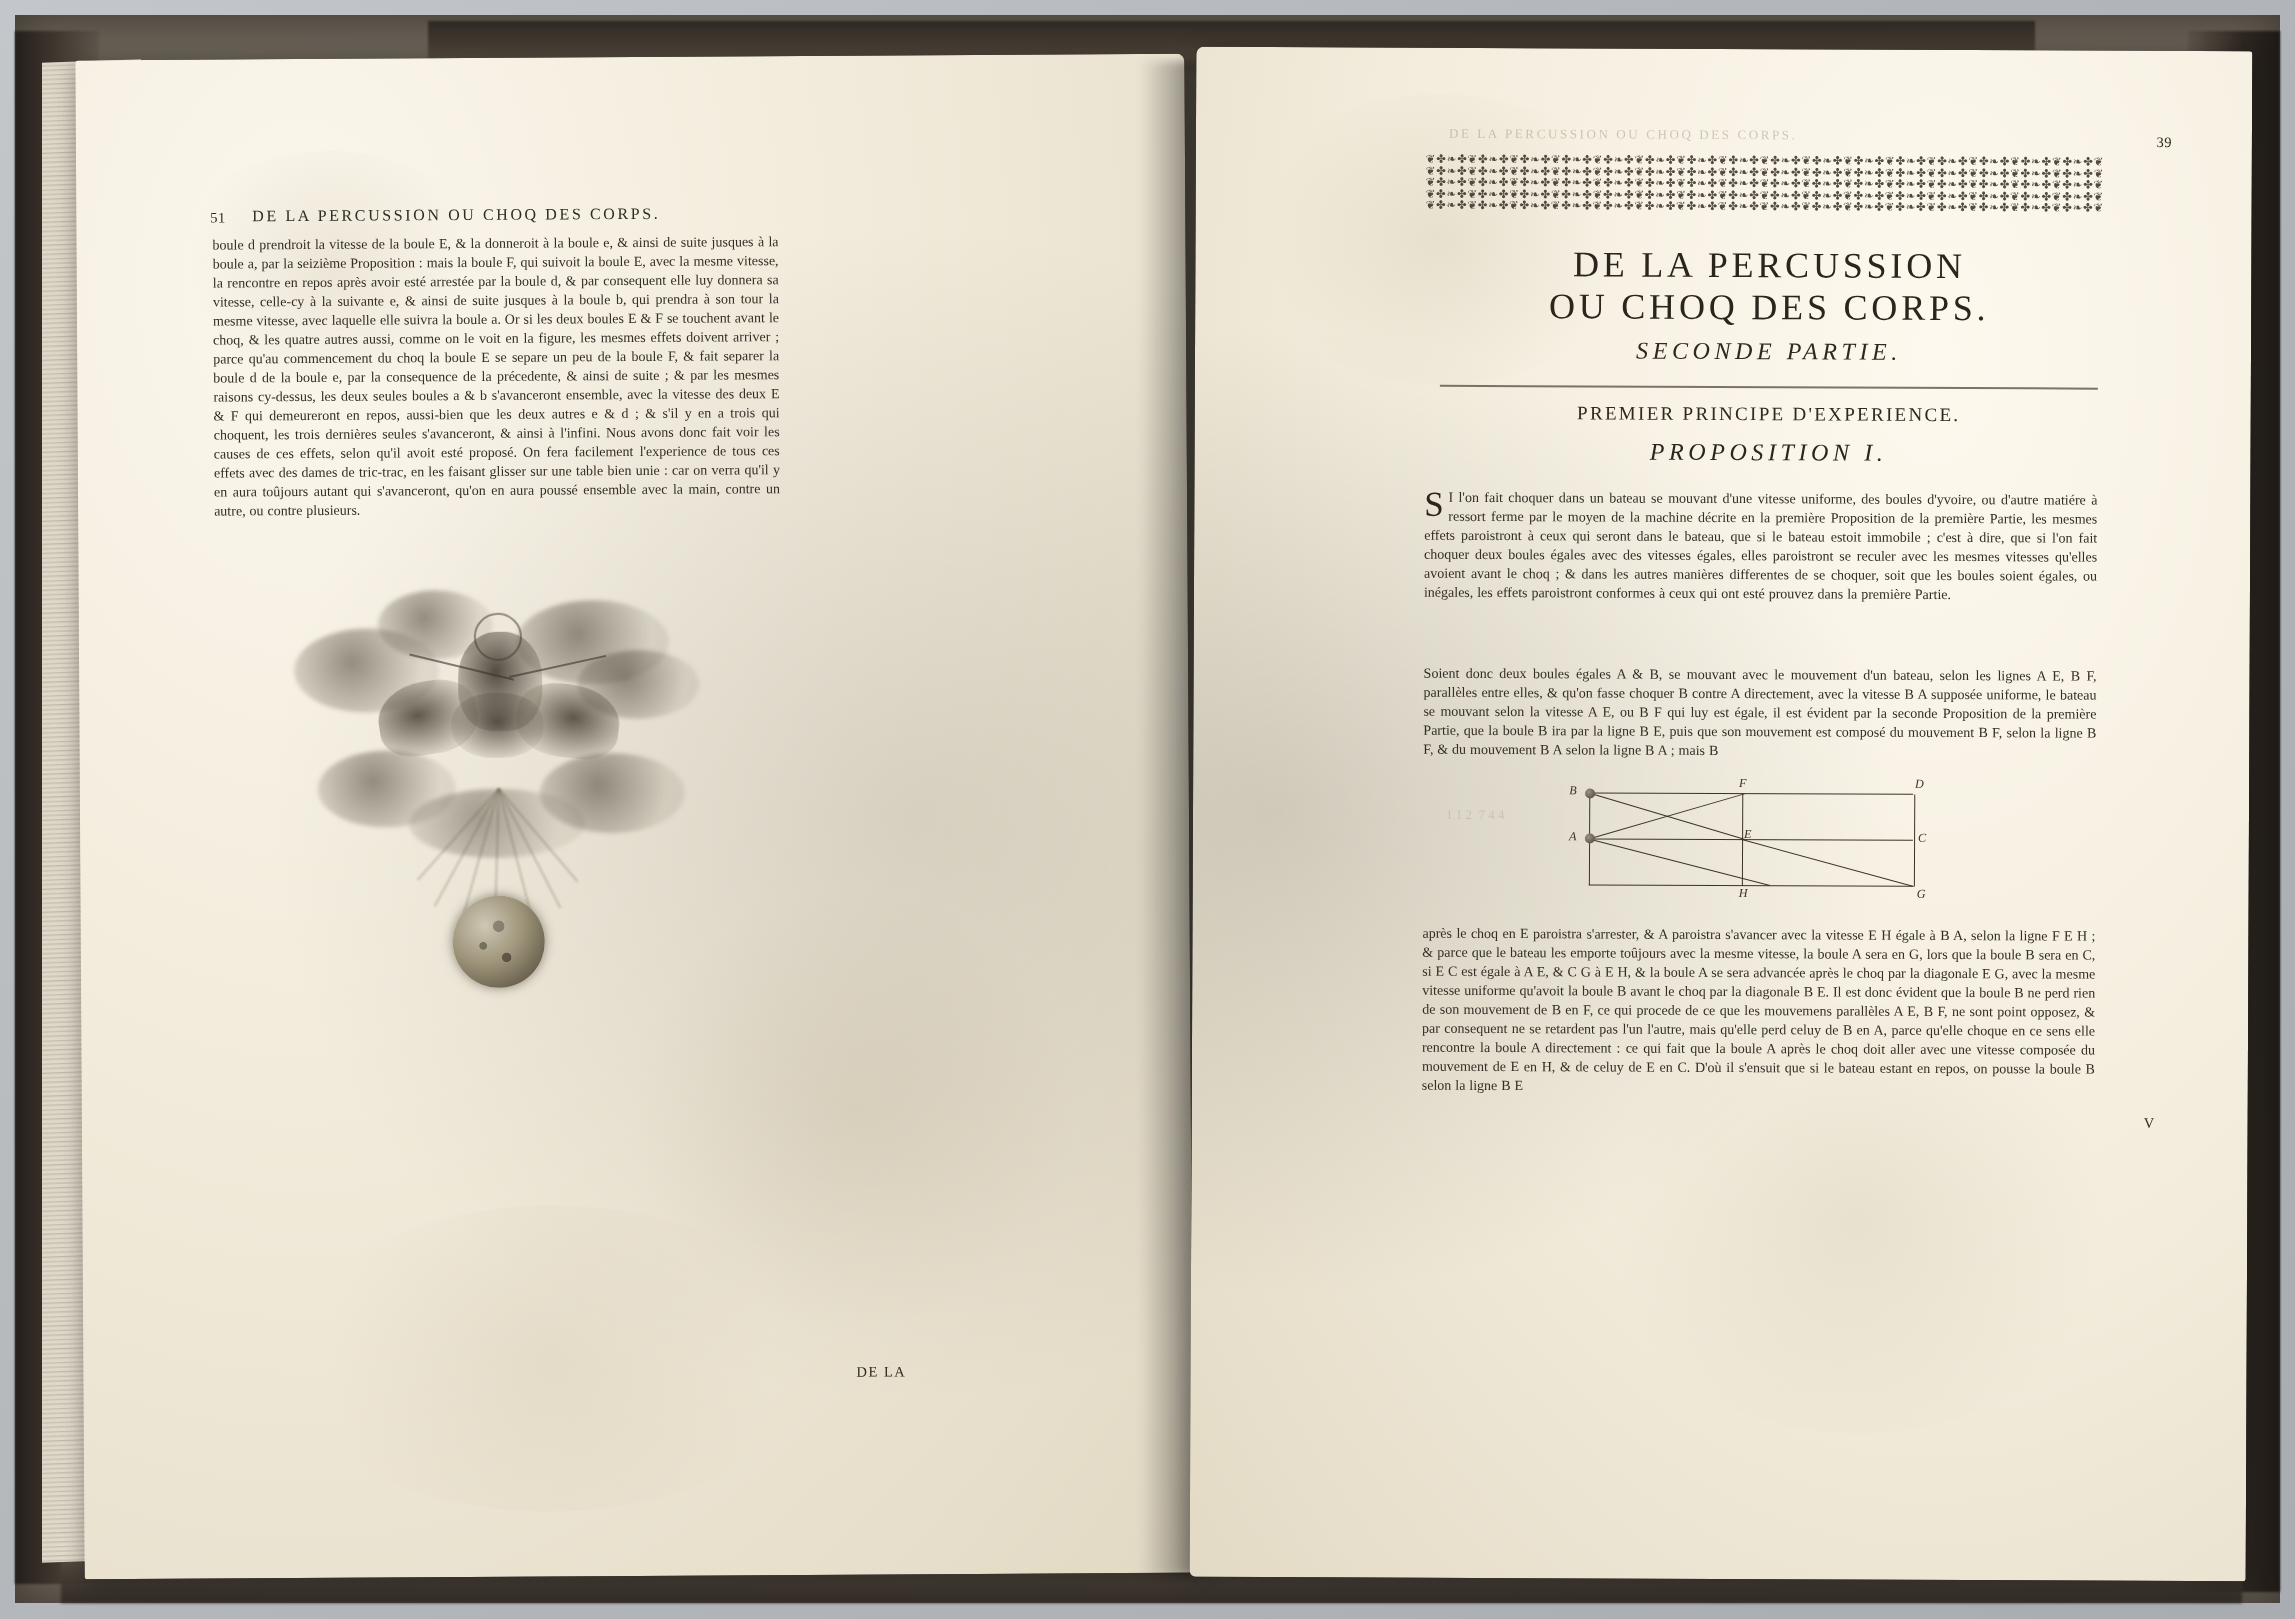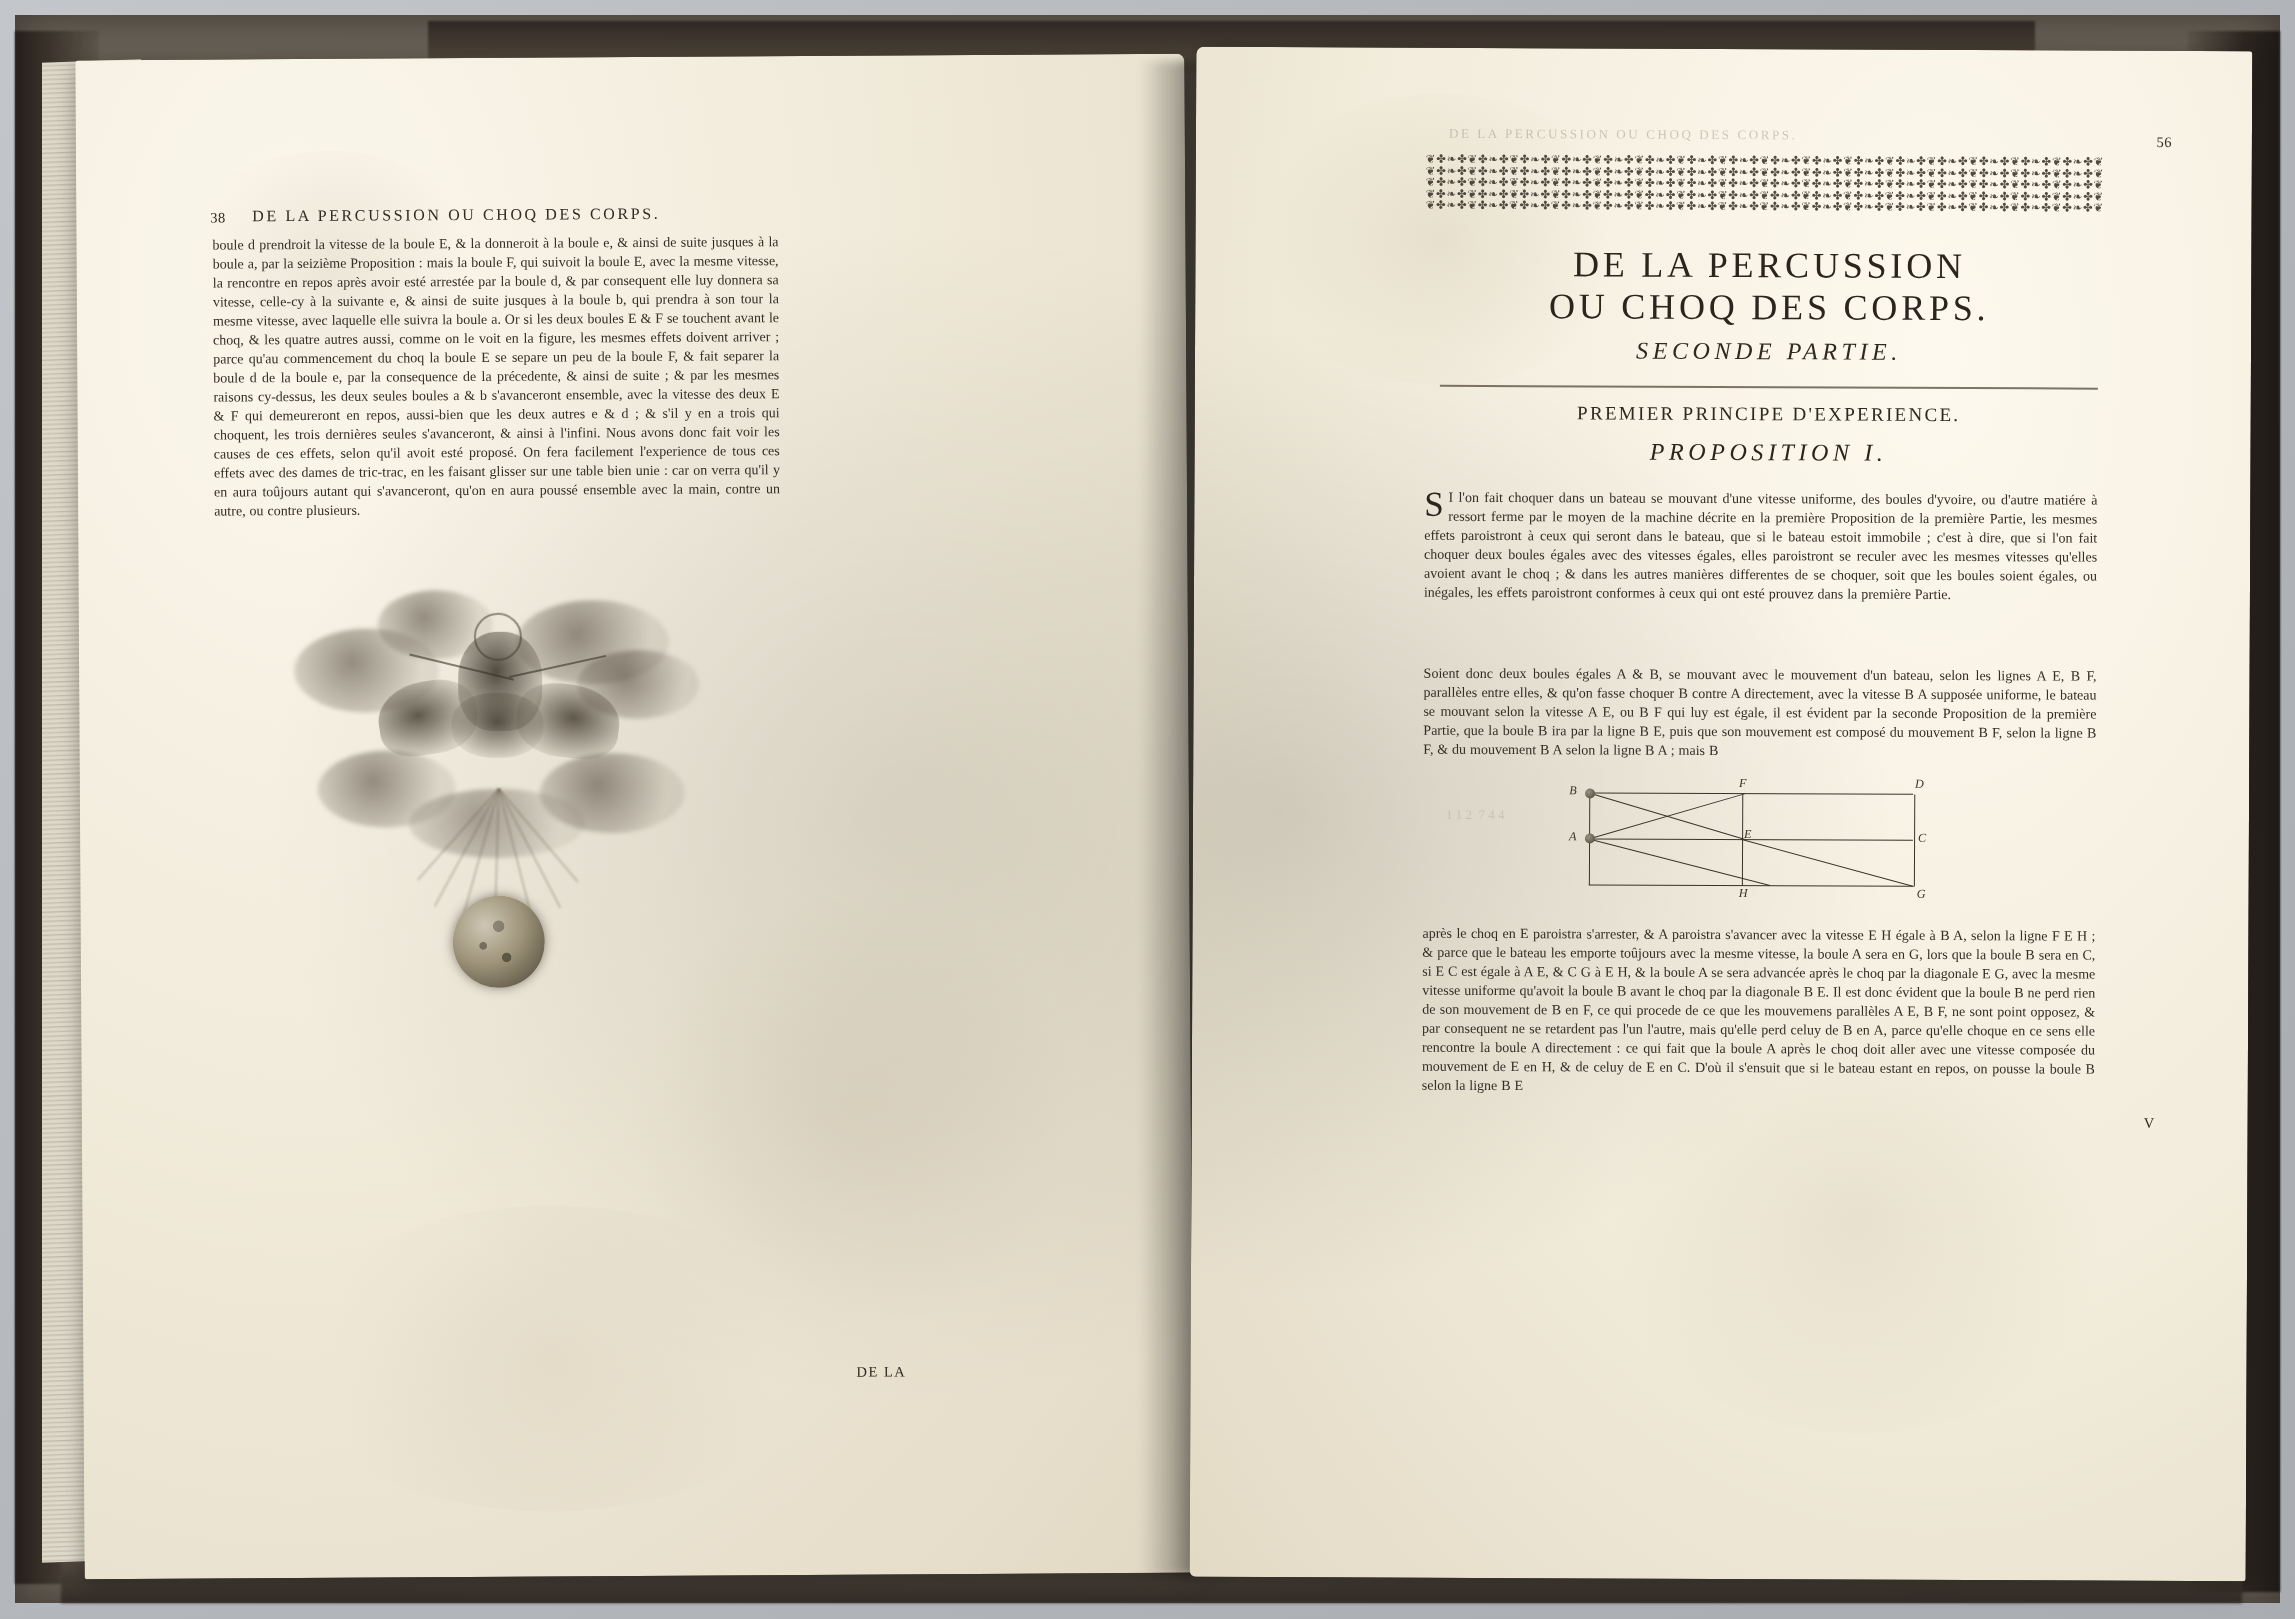--- a/index.html
+++ b/index.html
@@ -123,21 +123,21 @@
     <div class="cover-left"></div>
     <div class="cover-bottom"></div>
     <div class="leaves"></div>
 
     <div class="page page-left">
 
       <div class="stain" style="left:92px;top:92px;width:321px;height:230px;background:radial-gradient(circle,rgba(150,132,100,.14),rgba(0,0,0,0) 70%);"></div>
       <div class="stain" style="left:536px;top:842px;width:474px;height:428px;background:radial-gradient(circle,rgba(150,132,100,.13),rgba(0,0,0,0) 70%);"></div>
       <div class="stain" style="left:199px;top:1148px;width:536px;height:306px;background:radial-gradient(circle,rgba(160,145,115,.12),rgba(0,0,0,0) 72%);"></div>
 
-      <div class="txtblock folio" style="left:134px;top:150px;">38</div>
+      <div class="txtblock folio" style="left:134px;top:150px;">51</div>
       <div class="txtblock runhead" style="left:176px;top:148px;width:643px;">DE LA PERCUSSION OU CHOQ DES CORPS.</div>
 
       <div class="txtblock body" style="left:136px;top:176px;width:566px;">boule d prendroit la vitesse de la boule E, &amp; la donneroit à la boule e, &amp; ainsi de suite jusques à la boule a, par la seizième Proposition : mais la boule F, qui suivoit la boule E, avec la mesme vitesse, la rencontre en repos après avoir esté arrestée par la boule d, &amp; par consequent elle luy donnera sa vitesse, celle-cy à la suivante e, &amp; ainsi de suite jusques à la boule b, qui prendra à son tour la mesme vitesse, avec laquelle elle suivra la boule a. Or si les deux boules E &amp; F se touchent avant le choq, &amp; les quatre autres aussi, comme on le voit en la figure, les mesmes effets doivent arriver ; parce qu'au commencement du choq la boule E se separe un peu de la boule F, &amp; fait separer la boule d de la boule e, par la consequence de la précedente, &amp; ainsi de suite ; &amp; par les mesmes raisons cy-dessus, les deux seules boules a &amp; b s'avanceront ensemble, avec la vitesse des deux E &amp; F qui demeureront en repos, aussi-bien que les deux autres e &amp; d ; &amp; s'il y en a trois qui choquent, les trois dernières seules s'avanceront, &amp; ainsi à l'infini. Nous avons donc fait voir les causes de ces effets, selon qu'il avoit esté proposé. On fera facilement l'experience de tous ces effets avec des dames de tric-trac, en les faisant glisser sur une table bien unie : car on verra qu'il y en aura toûjours autant qui s'avanceront, qu'on en aura poussé ensemble avec la main, contre un autre, ou contre plusieurs.</div>
 
       <div class="vignette" style="left:207px;top:501px;width:428px;height:490px;">
         <div class="vig-sky"></div>
 
         <div class="cloud" style="left:7.7px;top:69px;width:145px;height:84px;"></div>
         <div class="cloud" style="left:92px;top:31px;width:115px;height:69px;"></div>
         <div class="cloud" style="left:230px;top:42px;width:153px;height:84px;"></div>
@@ -181,21 +181,21 @@
       <div class="txtblock catchword" style="left:773px;top:1308px;">DE LA</div>
     </div>
 
     <div class="gutter"></div>
 
     <div class="page page-right">
 
       <div class="stain" style="left:46px;top:46px;width:398px;height:291px;background:radial-gradient(circle,rgba(150,132,100,.13),rgba(0,0,0,0) 70%);"></div>
       <div class="stain" style="left:398px;top:956px;width:536px;height:428px;background:radial-gradient(circle,rgba(160,142,108,.13),rgba(0,0,0,0) 72%);"></div>
 
-      <div class="txtblock folio" style="right:80px;top:83px;">56</div>
+      <div class="txtblock folio" style="right:80px;top:83px;">39</div>
       <div class="txtblock runhead ghost" style="left:253px;top:77px;width:536px;opacity:.28;">DE LA PERCUSSION OU CHOQ DES CORPS.</div>
 
       <div class="band" style="left:230px;top:106px;width:689px;height:69px;">
         <div class="band-row">❦✤❧✤❦✤❧✤❦✤❧✤❦✤❧✤❦✤❧✤❦✤❧✤❦✤❧✤❦✤❧✤❦✤❧✤❦✤❧✤❦✤❧✤❦✤❧✤❦✤❧✤❦✤❧✤❦✤❧✤❦✤❧✤❦</div>
         <div class="band-row">❦✤❧✤❦✤❧✤❦✤❧✤❦✤❧✤❦✤❧✤❦✤❧✤❦✤❧✤❦✤❧✤❦✤❧✤❦✤❧✤❦✤❧✤❦✤❧✤❦✤❧✤❦✤❧✤❦✤❧✤❦✤❧✤❦</div>
         <div class="band-row">❦✤❧✤❦✤❧✤❦✤❧✤❦✤❧✤❦✤❧✤❦✤❧✤❦✤❧✤❦✤❧✤❦✤❧✤❦✤❧✤❦✤❧✤❦✤❧✤❦✤❧✤❦✤❧✤❦✤❧✤❦✤❧✤❦</div>
         <div class="band-row">❦✤❧✤❦✤❧✤❦✤❧✤❦✤❧✤❦✤❧✤❦✤❧✤❦✤❧✤❦✤❧✤❦✤❧✤❦✤❧✤❦✤❧✤❦✤❧✤❦✤❧✤❦✤❧✤❦✤❧✤❦✤❧✤❦</div>
         <div class="band-row">❦✤❧✤❦✤❧✤❦✤❧✤❦✤❧✤❦✤❧✤❦✤❧✤❦✤❧✤❦✤❧✤❦✤❧✤❦✤❧✤❦✤❧✤❦✤❧✤❦✤❧✤❦✤❧✤❦✤❧✤❦✤❧✤❦</div>
       </div>
 

